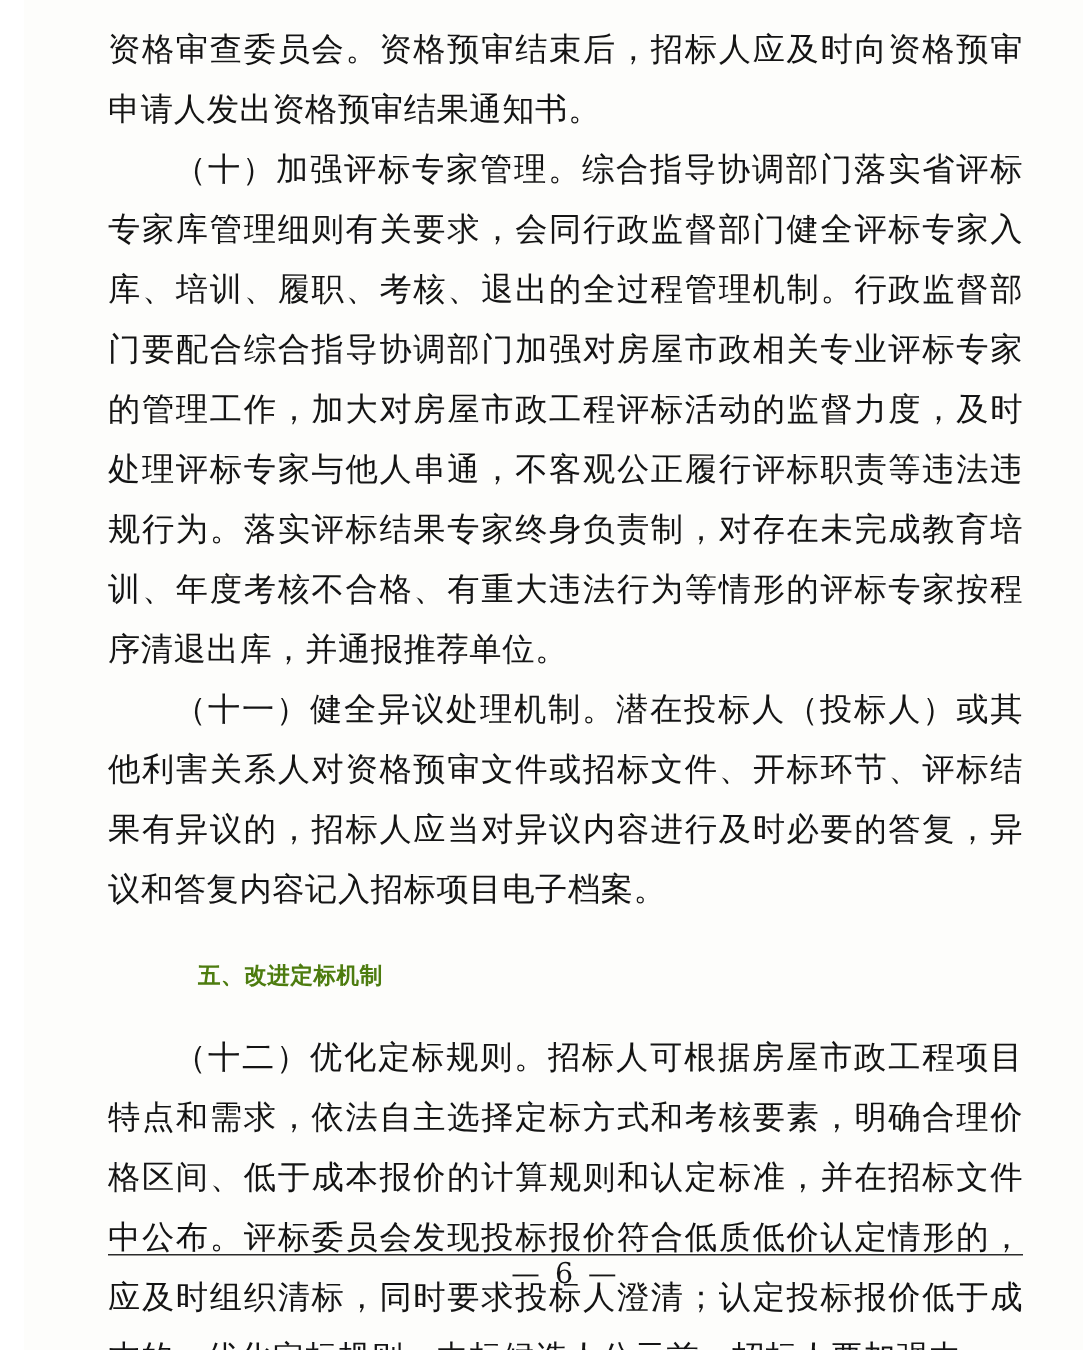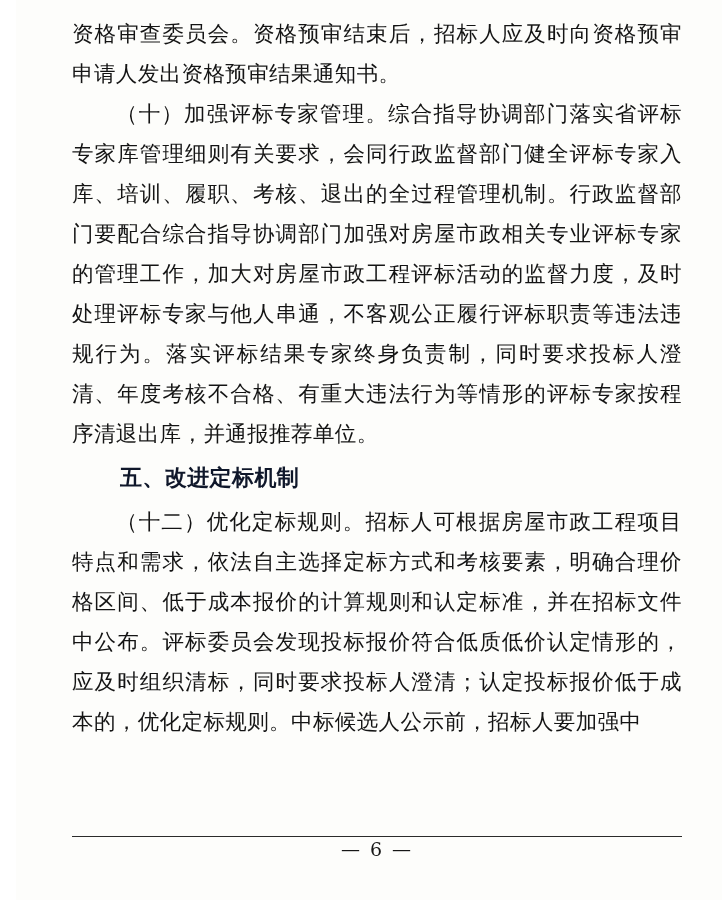--- a/index.html
+++ b/index.html
@@ -36,27 +36,27 @@
     text-align: justify;
     text-justify: inter-character;
     margin: 0 0 0 0;
     color: #141414;
     font-family: "DejaVu Serif", serif;
   }
   .indent {
     text-indent: 44px;
   }
   .heading {
-    font-size: 22px;
+    font-size: 15px;
     line-height: 40px;
     letter-spacing: 0.4px;
     text-indent: 44px;
     font-weight: bold;
-    color: #0f172a;
-    margin: 4px;
+    color: #4d7c0f;
+    margin: 16px;
     font-family: "DejaVu Sans", sans-serif;
   }
   .footer {
     position: absolute;
     left: 0;
     top: 838px;
     width: 722px;
     text-align: center;
     font-size: 19px;
     letter-spacing: 2px;
@@ -74,22 +74,23 @@
 </style>
 </head>
 <body>
 
 <div class="page">
 
   <div class="content">
 
     <p class="para">资格审查委员会。资格预审结束后，招标人应及时向资格预审申请人发出资格预审结果通知书。</p>
 
-    <p class="para indent">（十）加强评标专家管理。综合指导协调部门落实省评标专家库管理细则有关要求，会同行政监督部门健全评标专家入库、培训、履职、考核、退出的全过程管理机制。行政监督部门要配合综合指导协调部门加强对房屋市政相关专业评标专家的管理工作，加大对房屋市政工程评标活动的监督力度，及时处理评标专家与他人串通，不客观公正履行评标职责等违法违规行为。落实评标结果专家终身负责制，同时要求投标人澄清、年度考核不合格、有重大违法行为等情形的评标专家按程序清退出库，并通报推荐单位。</p>
+    <p class="para indent">（十）加强评标专家管理。综合指导协调部门落实省评标专家库管理细则有关要求，会同行政监督部门健全评标专家入库、培训、履职、考核、退出的全过程管理机制。行政监督部门要配合综合指导协调部门加强对房屋市政相关专业评标专家的管理工作，加大对房屋市政工程评标活动的监督力度，及时处理评标专家与他人串通，不客观公正履行评标职责等违法违规行为。落实评标结果专家终身负责制，对存在未完成教育培训、年度考核不合格、有重大违法行为等情形的评标专家按程序清退出库，并通报推荐单位。</p>
 
+    <p class="para indent">（十一）健全异议处理机制。潜在投标人（投标人）或其他利害关系人对资格预审文件或招标文件、开标环节、评标结果有异议的，招标人应当对异议内容进行及时必要的答复，异议和答复内容记入招标项目电子档案。</p>
 
     <p class="heading">五、改进定标机制</p>
 
     <p class="para indent">（十二）优化定标规则。招标人可根据房屋市政工程项目特点和需求，依法自主选择定标方式和考核要素，明确合理价格区间、低于成本报价的计算规则和认定标准，并在招标文件中公布。评标委员会发现投标报价符合低质低价认定情形的，应及时组织清标，同时要求投标人澄清；认定投标报价低于成本的，优化定标规则。中标候选人公示前，招标人要加强中</p>
 
   </div>
 
   <div class="rule"></div>
 
   <div class="footer">— 6 —</div>

